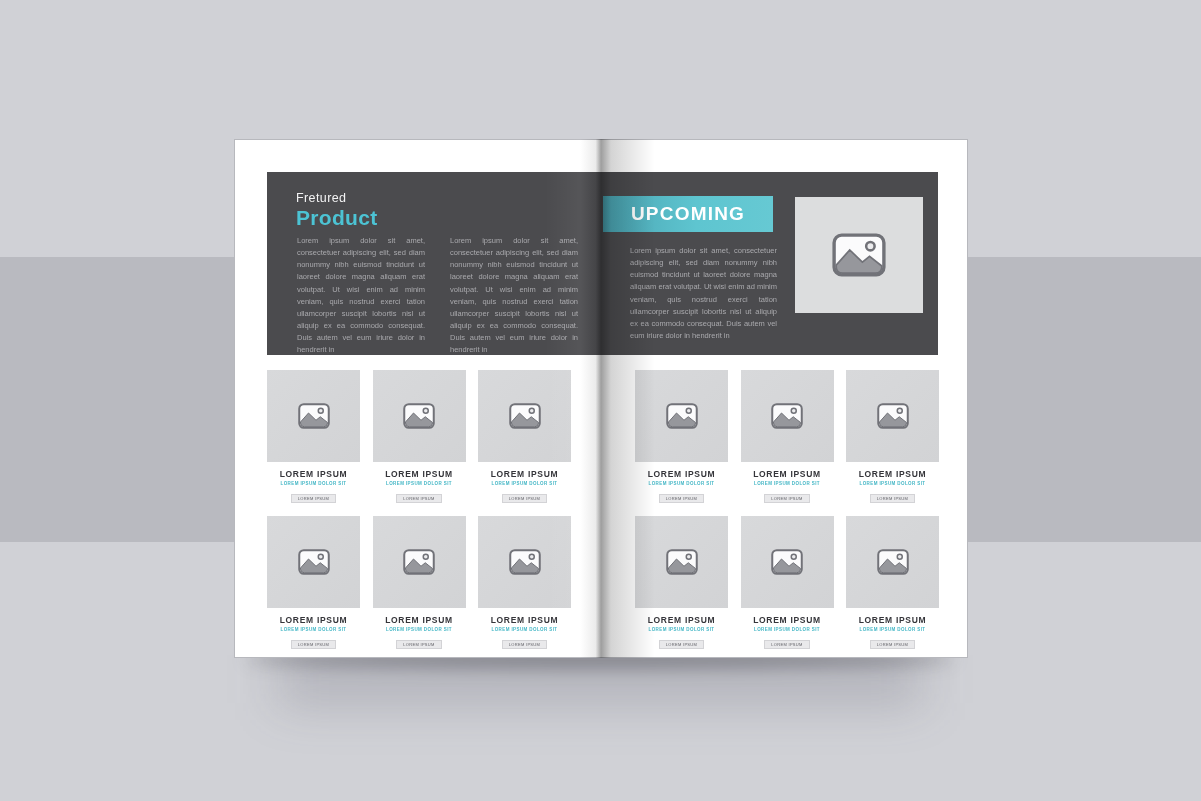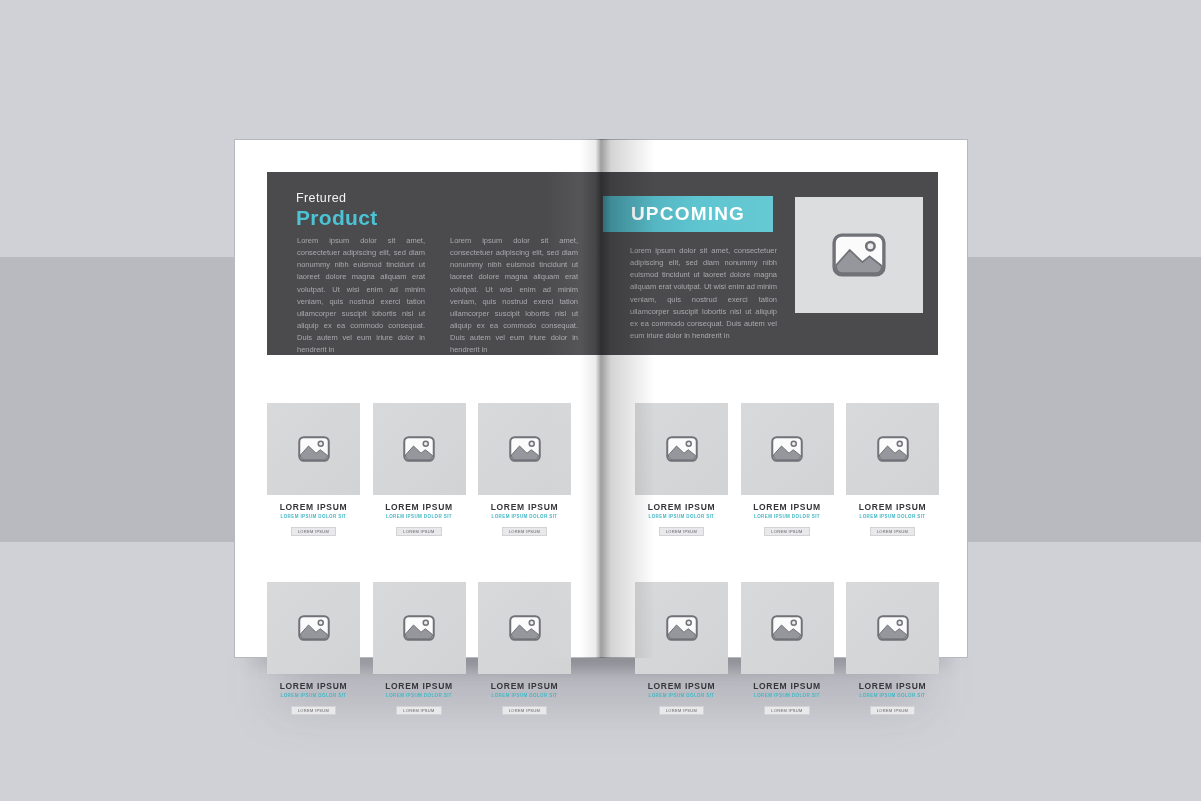--- a/index.html
+++ b/index.html
@@ -45,21 +45,21 @@
   .feature-image { position:absolute; left:528px; top:25px; width:128px; height:116px;
     background:#dcddde; display:flex; align-items:center; justify-content:center; }
   .feature-image svg { width:54px; height:44px; }
 
   
   .product-grid { position:absolute; top:370px; width:304px; display:grid;
     grid-template-columns:repeat(3,93px); justify-content:space-between; row-gap:12px; }
   .product-grid-left  { left:267px; }
   .product-grid-right { left:635px; }
 
-  .product-item { width:93px; text-align:center;margin-top:33px; }
+  .product-item { width:93px; text-align:center; }
   .product-image { width:93px; height:92px;
     background:linear-gradient(135deg,#d8d9db 0%,#d2d3d5 100%);
     display:flex; align-items:center; justify-content:center; }
   .product-image svg { width:32px; height:26px; }
   .product-title    { margin-top:7px; font-size:8.5px; font-weight:700; color:#35353a; letter-spacing:0.7px; }
   .product-subtitle { margin-top:2px; font-size:4.5px; font-weight:700; color:#45b7c6; letter-spacing:0.4px; }
   .product-badge { display:inline-block; margin-top:3px; padding:1px 6px;
     background:#e9e9eb; border:0.5px solid #d3d3d6; font-size:4px; color:#606066; letter-spacing:0.3px; }
 
   

